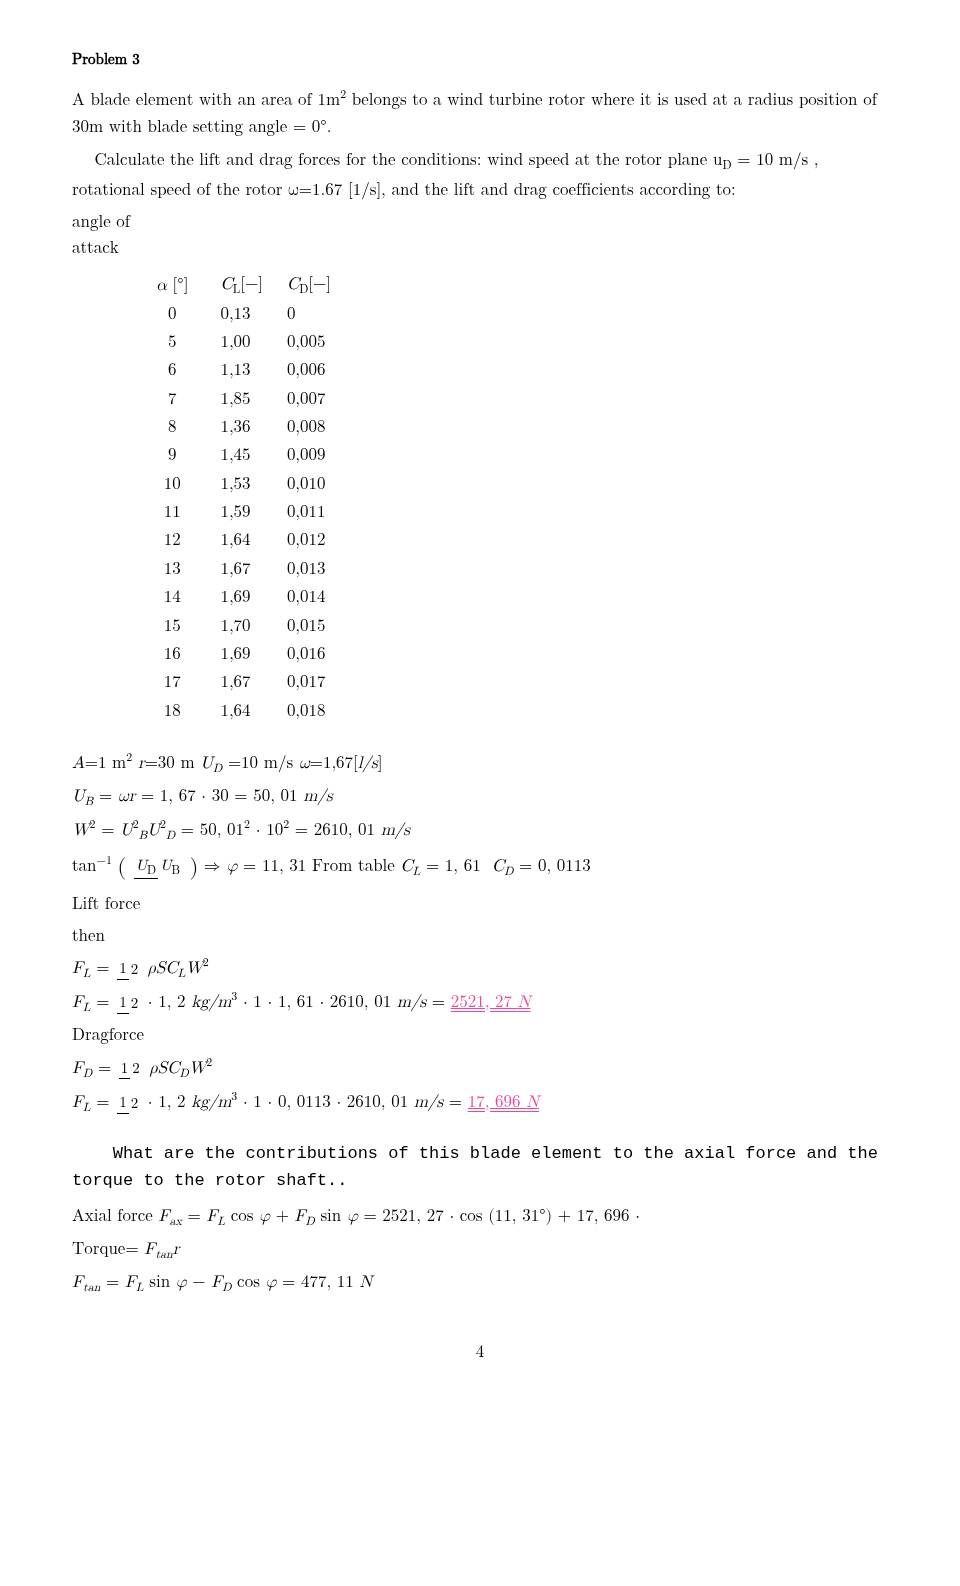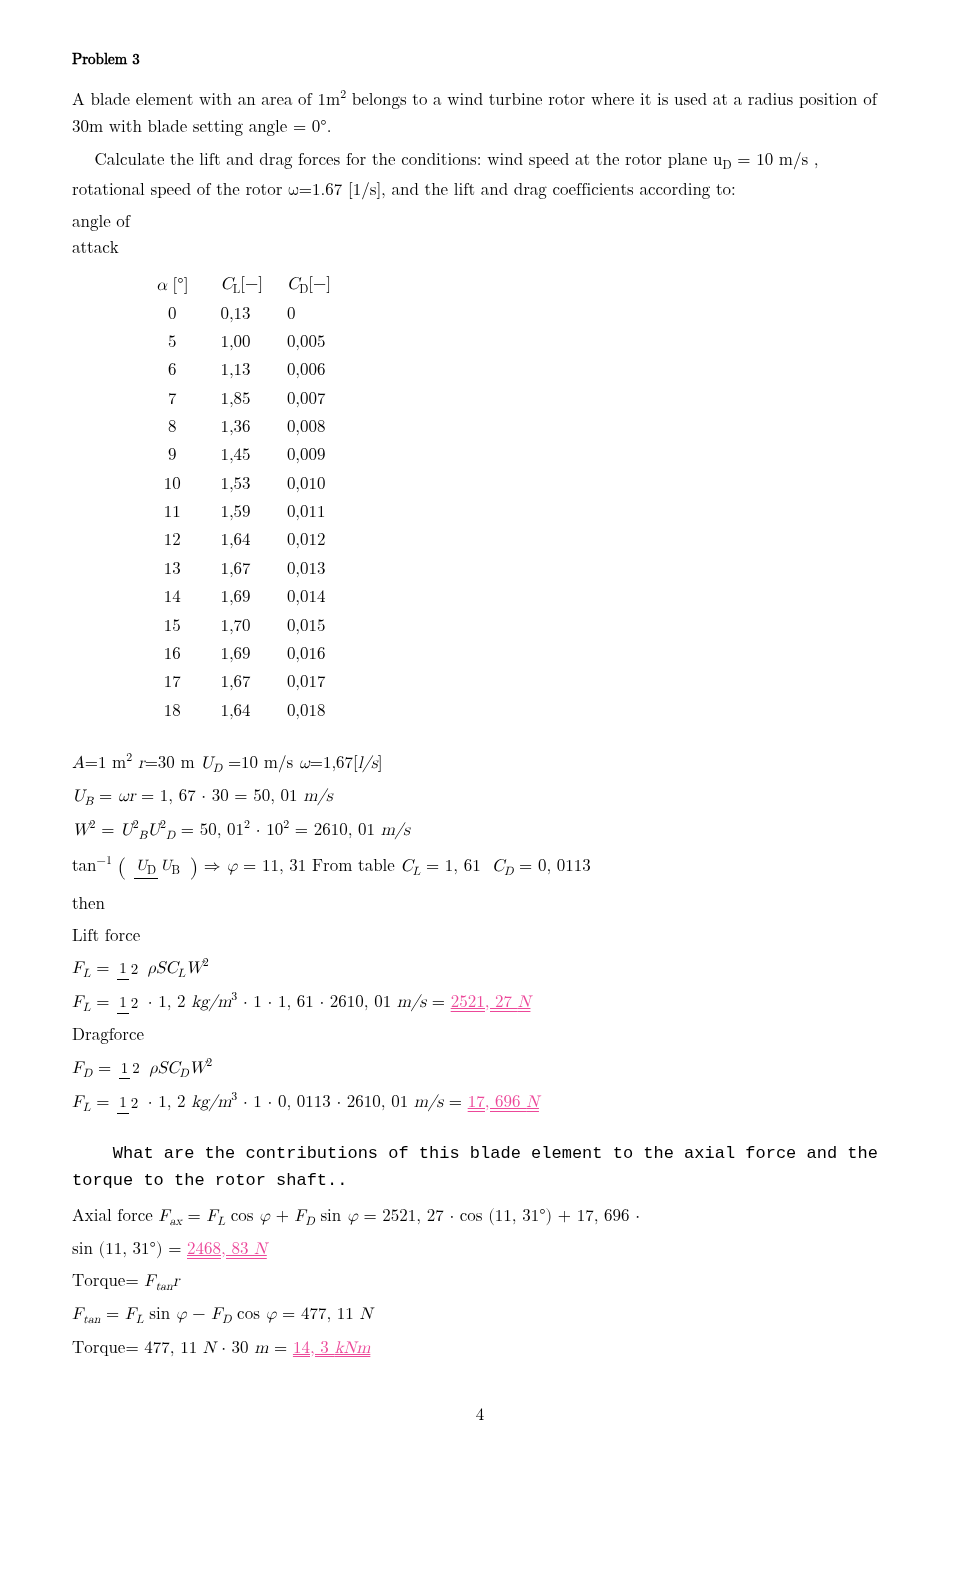--- a/index.html
+++ b/index.html
@@ -206,22 +206,22 @@
   <span class="sol-line">
     tan<sup>−1</sup>
     <span class="paren-big">(</span>
     <span class="frac">
       <span class="num"><span class="math-italic">U</span><sub>D</sub></span>
       <span class="den"><span class="math-italic">U</span><sub>B</sub></span>
     </span>
     <span class="paren-big">)</span>
     ⇒ <span class="math-italic">φ</span> = 11, 31 From table <span class="math-italic">C</span><sub><span class="math-italic">L</span></sub> = 1, 61 &nbsp;<span class="math-italic">C</span><sub><span class="math-italic">D</span></sub> = 0, 0113
   </span>
+  <span class="sol-line">Lift force</span>
   <span class="sol-line">then</span>
-  <span class="sol-line">Lift force</span>
   <span class="sol-line">
     <span class="math-italic">F</span><sub><span class="math-italic">L</span></sub> =
     <span class="frac">
         <span class="num">1</span>
         <span class="den">2</span>
       </span>
     <span class="math-italic">ρSC</span><sub><span class="math-italic">L</span></sub><span class="math-italic">W</span><sup>2</sup>
   </span>
   <span class="sol-line">
     <span class="math-italic">F</span><sub><span class="math-italic">L</span></sub> =
@@ -251,27 +251,21 @@
 </div>
 
 <p class="problem-text" style="margin-top:22px;font-family:Liberation Mono, monospace;">
   &nbsp;&nbsp;&nbsp;&nbsp;What are the contributions of this blade element to the axial force and the torque to the rotor shaft..
 </p>
 
 <div class="solutions-block" style="margin-top:6px;">
   <span class="sol-line indent">
     Axial force <span class="math-italic">F</span><sub><span class="math-italic">ax</span></sub> = <span class="math-italic">F</span><sub><span class="math-italic">L</span></sub> cos <span class="math-italic">φ</span> + <span class="math-italic">F</span><sub><span class="math-italic">D</span></sub> sin <span class="math-italic">φ</span> = 2521, 27 · cos (11, 31°) + 17, 696 ·
   </span>
-  <span class="sol-line">
-    sin (11, 31°) = <span class="blue-result">2468, 83 <span class="math-italic">N</span></span>
-  </span>
   <span class="sol-line indent">
     Torque= <span class="math-italic">F</span><sub><span class="math-italic">tan</span></sub><span class="math-italic">r</span>
   </span>
   <span class="sol-line indent">
     <span class="math-italic">F</span><sub><span class="math-italic">tan</span></sub> = <span class="math-italic">F</span><sub><span class="math-italic">L</span></sub> sin <span class="math-italic">φ</span> − <span class="math-italic">F</span><sub><span class="math-italic">D</span></sub> cos <span class="math-italic">φ</span> = 477, 11 <span class="math-italic">N</span>
   </span>
-  <span class="sol-line indent">
-    Torque= 477, 11 <span class="math-italic">N</span> · 30 <span class="math-italic">m</span> = <span class="blue-result">14, 3 <span class="math-italic">kNm</span></span>
-  </span>
 </div>
 
 <div class="page-number">4</div>
 
 </body></html>

